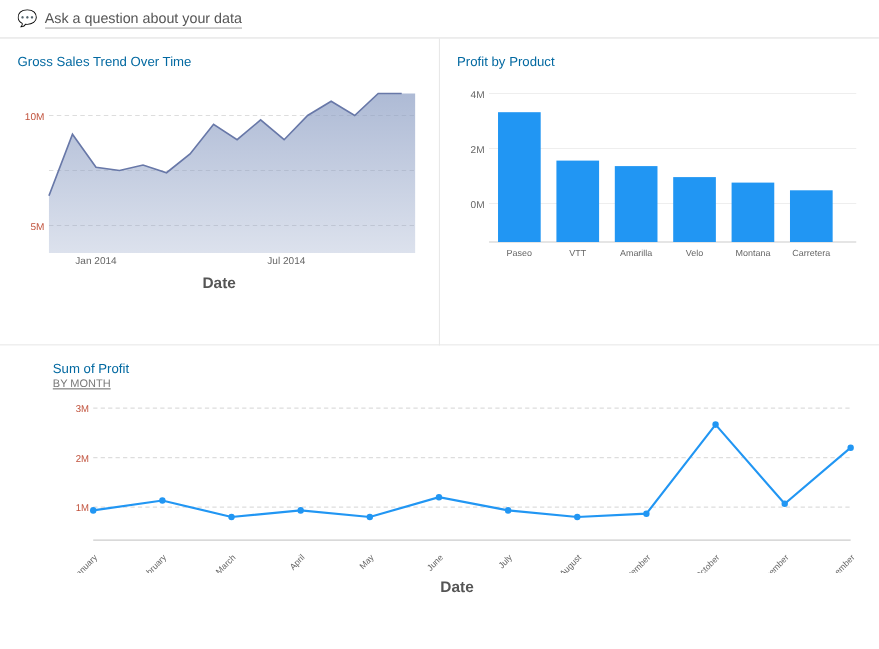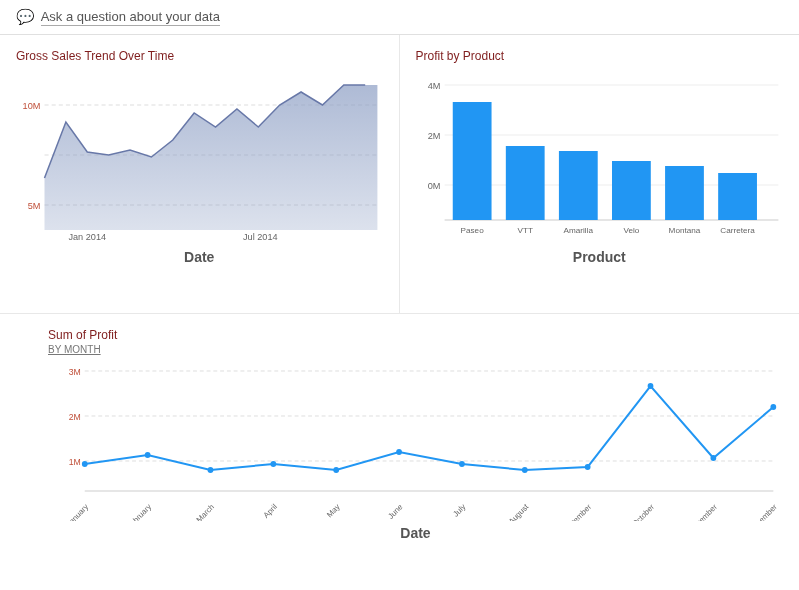--- a/index.html
+++ b/index.html
@@ -39,21 +39,21 @@
     .chart-panel {
       padding: 14px 16px 8px 16px;
       border-right: 1px solid #e8e8e8;
       border-bottom: 1px solid #e8e8e8;
       position: relative;
     }
     .chart-panel:nth-child(2) { border-right: none; }
     .chart-panel:nth-child(3) { border-right: none; border-bottom: none; grid-column: 1 / -1; }
     .chart-title {
       font-size: 12px;
-      color: #7f1d1d;
+      color: #0369a1;
       margin-bottom: 2px;
       font-weight: 400;
     }
     .chart-subtitle {
       font-size: 10px;
       color: #777;
       margin-bottom: 6px;
       text-decoration: underline;
     }
     .axis-label {
@@ -149,21 +149,20 @@
         <rect x="192" y="96" width="38" height="59" fill="#2196F3"></rect>
         <text x="211" y="168" text-anchor="middle" font-size="8" fill="#666">Velo</text>
 
         <rect x="244" y="101" width="38" height="54" fill="#2196F3"></rect>
         <text x="263" y="168" text-anchor="middle" font-size="8" fill="#666">Montana</text>
 
         <rect x="296" y="108" width="38" height="47" fill="#2196F3"></rect>
         <text x="315" y="168" text-anchor="middle" font-size="8" fill="#666">Carretera</text>
       </svg>
     </div>
-    <div class="axis-label">Product</div>
   </div>
 
   <div class="chart-panel" style="grid-column:1/-1; border-right:none;padding-left:48px;">
     <div class="chart-title">Sum of Profit</div>
     <div class="chart-subtitle">BY MONTH</div>
     <div class="line-chart">
       <svg width="100%" height="100%" viewBox="0 0 760 160" preserveAspectRatio="none">
 
         <line x1="38" y1="10" x2="750" y2="10" stroke="#ddd" stroke-dasharray="4,3" stroke-width="1"></line>
         <line x1="38" y1="55" x2="750" y2="55" stroke="#ddd" stroke-dasharray="4,3" stroke-width="1"></line>

